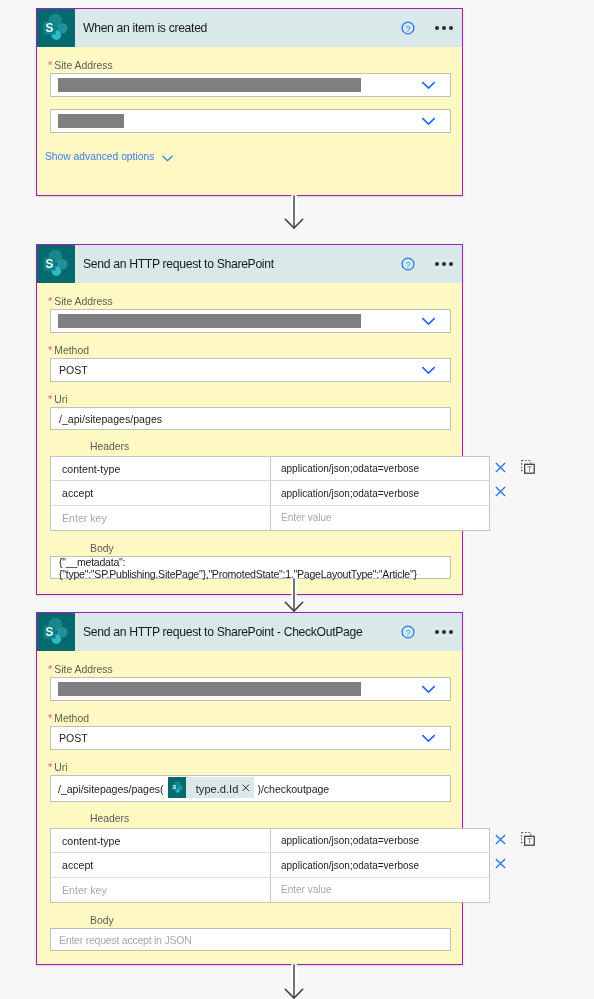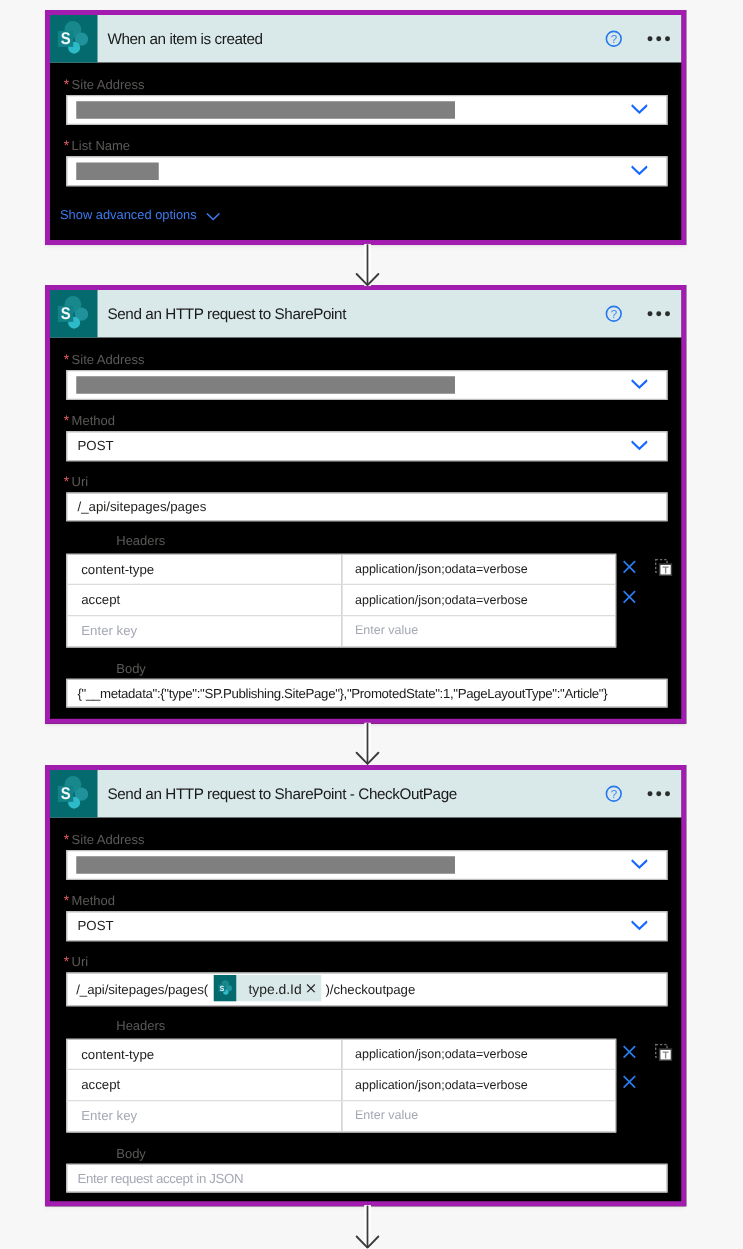--- a/index.html
+++ b/index.html
@@ -8,23 +8,23 @@
     width:594px; height:999px;
     background:#f7f7f7;
     font-family:"Liberation Sans", sans-serif;
     -webkit-font-smoothing:antialiased;
     overflow:hidden;
     position:relative;
   }
   #stage { position:absolute; left:0; top:0; width:594px; height:999px; }
 
   .card {
-    position:absolute; left:36px; width:513px;
-    background:#000000;
-    border:4px solid #a21caf;
+    position:absolute; left:36px; width:427px;
+    background:#fef9c3;
+    border:1px solid #a21caf;
     box-shadow:0 0.6px 1.8px rgba(0,0,0,0.10), 0 1.6px 3.6px rgba(0,0,0,0.04);
   }
   .card-header {
     height:38px; background:#d9e8e8; display:flex; align-items:center; position:relative;
   }
   .icon-box {
     width:38px; height:38px; flex:0 0 38px; background:#046a6e;
     display:flex; align-items:center; justify-content:center;
   }
   .card-title {
@@ -109,37 +109,36 @@
         <div class="field">
           <div class="field-label" style="margin-left: -2px;"><span class="req">*</span> <span>Site Address</span></div>
           <div class="ctl dd">
             <div class="redact" style="width: 303px;"></div>
             <span class="chev"><svg viewBox="0 0 12 8" width="13" height="9">
                 <path d="M0.8 1.4 L6 6.4 L11.2 1.4" fill="none" stroke="#1668ff" stroke-width="1.55" stroke-linecap="square"></path>
               </svg></span>
           </div>
         </div>
         <div class="field" style="margin-top: 12px;">
-          <div class="field-label" style="margin-left: -2px;"><span class="req">*</span> <span>List Name</span></div>
           <div class="ctl dd">
             <div class="redact" style="width: 66px;"></div>
             <span class="chev"><svg viewBox="0 0 12 8" width="13" height="9">
                 <path d="M0.8 1.4 L6 6.4 L11.2 1.4" fill="none" stroke="#1668ff" stroke-width="1.55" stroke-linecap="square"></path>
               </svg></span>
           </div>
         </div>
         <div class="adv-link">
           <span>Show advanced options</span>
           <span class="chv2"><svg viewBox="0 0 12 8" width="11" height="7">
               <path d="M0.8 1.4 L6 6.4 L11.2 1.4" fill="none" stroke="#3c7bf0" stroke-width="1.45" stroke-linecap="square"></path>
             </svg></span>
         </div>
       </div>
     </div>
-    <div class="card" style="top: 228px; height: 351px;">
+    <div class="card" style="top: 244px; height: 351px;">
       <div class="card-header">
         <div class="icon-box">
           <svg width="38" height="38" viewBox="0 0 38 38">
             <use href="#sp-logo"></use>
           </svg>
         </div>
         <div class="card-title">Send an HTTP request to SharePoint</div>
         <div class="hdr-actions">
           <div class="help-btn"><svg viewBox="0 0 16 16" width="14" height="14">
               <circle cx="8" cy="8" r="6.75" fill="none" stroke="#2678f0" stroke-width="1.45"></circle>

